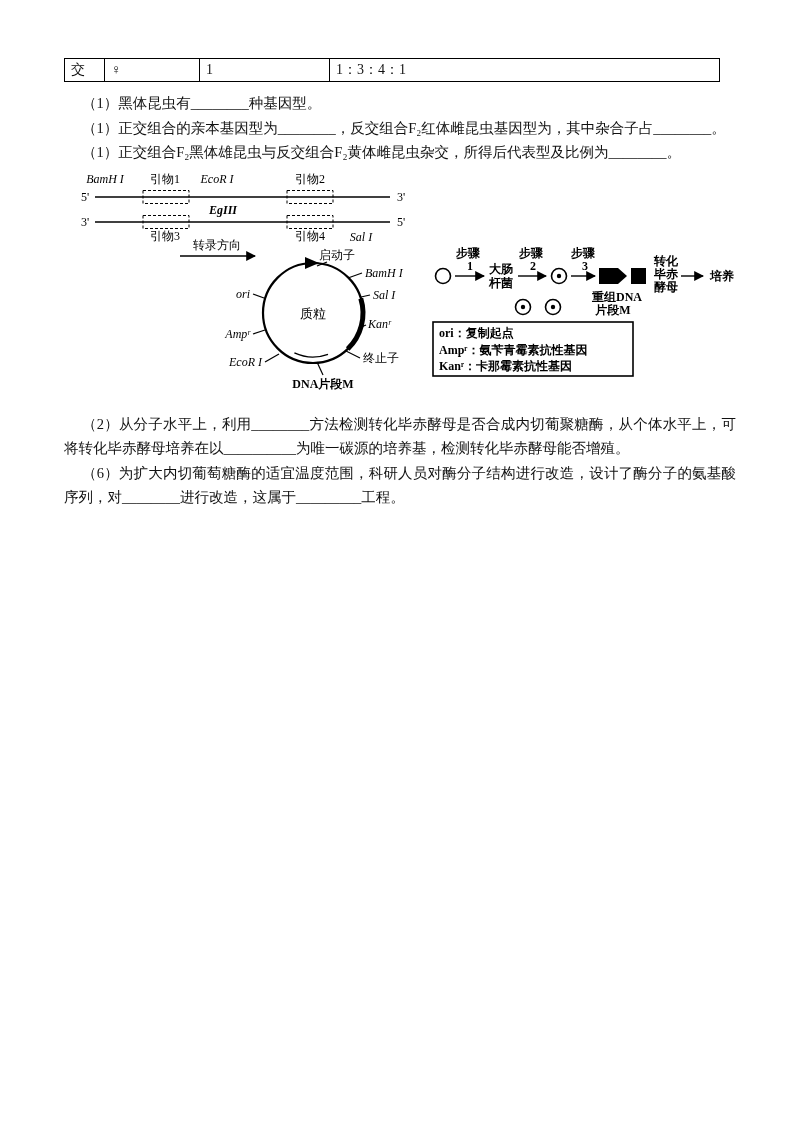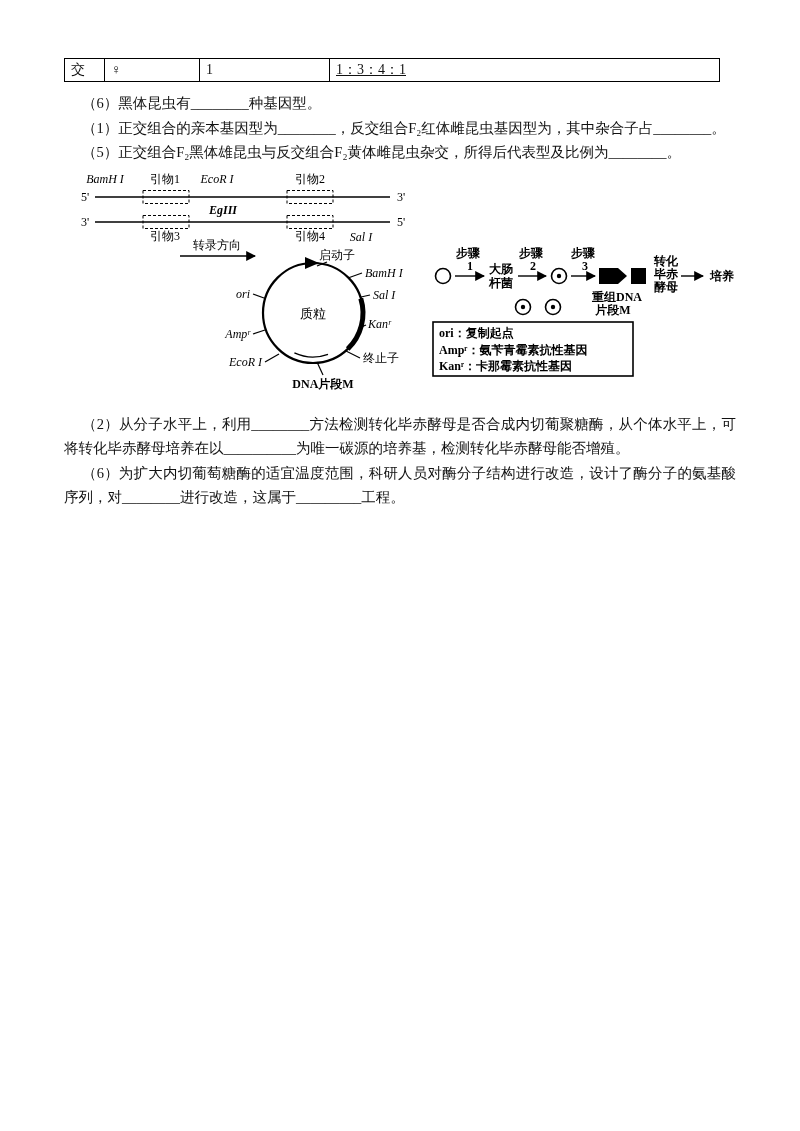--- a/index.html
+++ b/index.html
@@ -7,21 +7,21 @@
   .page {
     position:relative;
     width:800px; height:1131px;
     background:#ffffff;
     padding:58px 64px 0 64px;
     font-family:"Liberation Serif","DejaVu Serif",serif;
     font-size:14.5px; color:#111;
   }
   table.cross-table { width:656px; border-collapse:collapse; margin-bottom:9px; table-layout:fixed; }
   table.cross-table td { border:1.5px solid #000; height:23px; padding:0 6px; font-size:14px; vertical-align:middle; }
-  td.c1 { width:40px; } td.c2 { width:95px; } td.c3 { width:130px; } td.c4 { width:auto;text-decoration:underline; }
+  td.c1 { width:40px; } td.c2 { width:95px; } td.c3 { width:130px; } td.c4 { width:auto; }
   p.q { line-height:24.5px; text-align:justify; }
   p.indent { text-indent:18px; }
   p.intro { margin-top:5px; }
   svg.diagram { display:block; margin:5px 0 7px 1px; }
   svg text { font-family:"Liberation Serif","DejaVu Serif",serif; fill:#000; }
   svg .bold { font-weight:bold; }
 </style>
 </head>
 <body>
 
@@ -31,23 +31,23 @@
     <tbody>
         <tr>
       <td class="c1">交</td>
       <td class="c2">♀</td>
       <td class="c3">1</td>
       <td class="c4">1：3：4：1</td>
     </tr>
   </tbody>
     </table>
 
-  <p class="q indent">（6）黑体昆虫有________种基因型。</p>
+  <p class="q indent">（1）黑体昆虫有________种基因型。</p>
   <p class="q indent">（1）正交组合的亲本基因型为________，反交组合F₂红体雌昆虫基因型为，其中杂合子占________。</p>
-  <p class="q indent">（5）正交组合F₂黑体雄昆虫与反交组合F₂黄体雌昆虫杂交，所得后代表型及比例为________。</p>
+  <p class="q indent">（1）正交组合F₂黑体雄昆虫与反交组合F₂黄体雌昆虫杂交，所得后代表型及比例为________。</p>
 
 
   <svg class="diagram" width="672" height="235" viewBox="0 0 672 235">
     <defs>
       <marker id="arr" viewBox="0 0 10 10" refX="9" refY="5" markerWidth="7" markerHeight="7" orient="auto-start-reverse">
         <path d="M0,0 L10,5 L0,10 z" fill="#000"></path>
       </marker>
     </defs>
 
     <g font-size="12">

